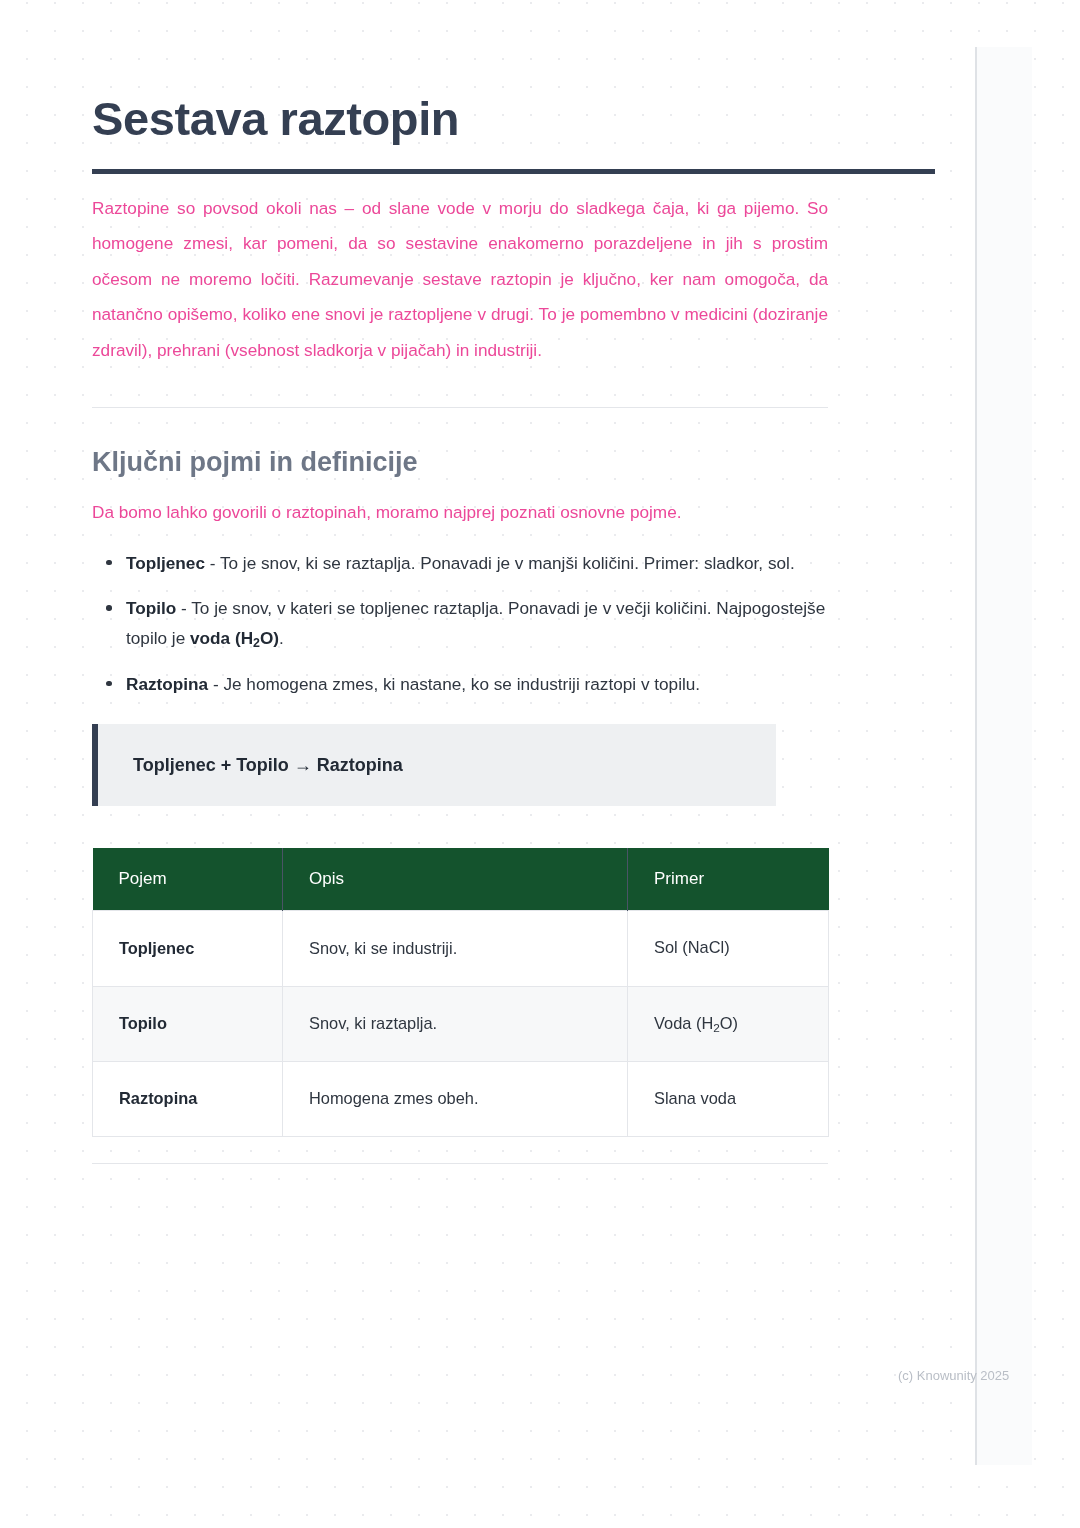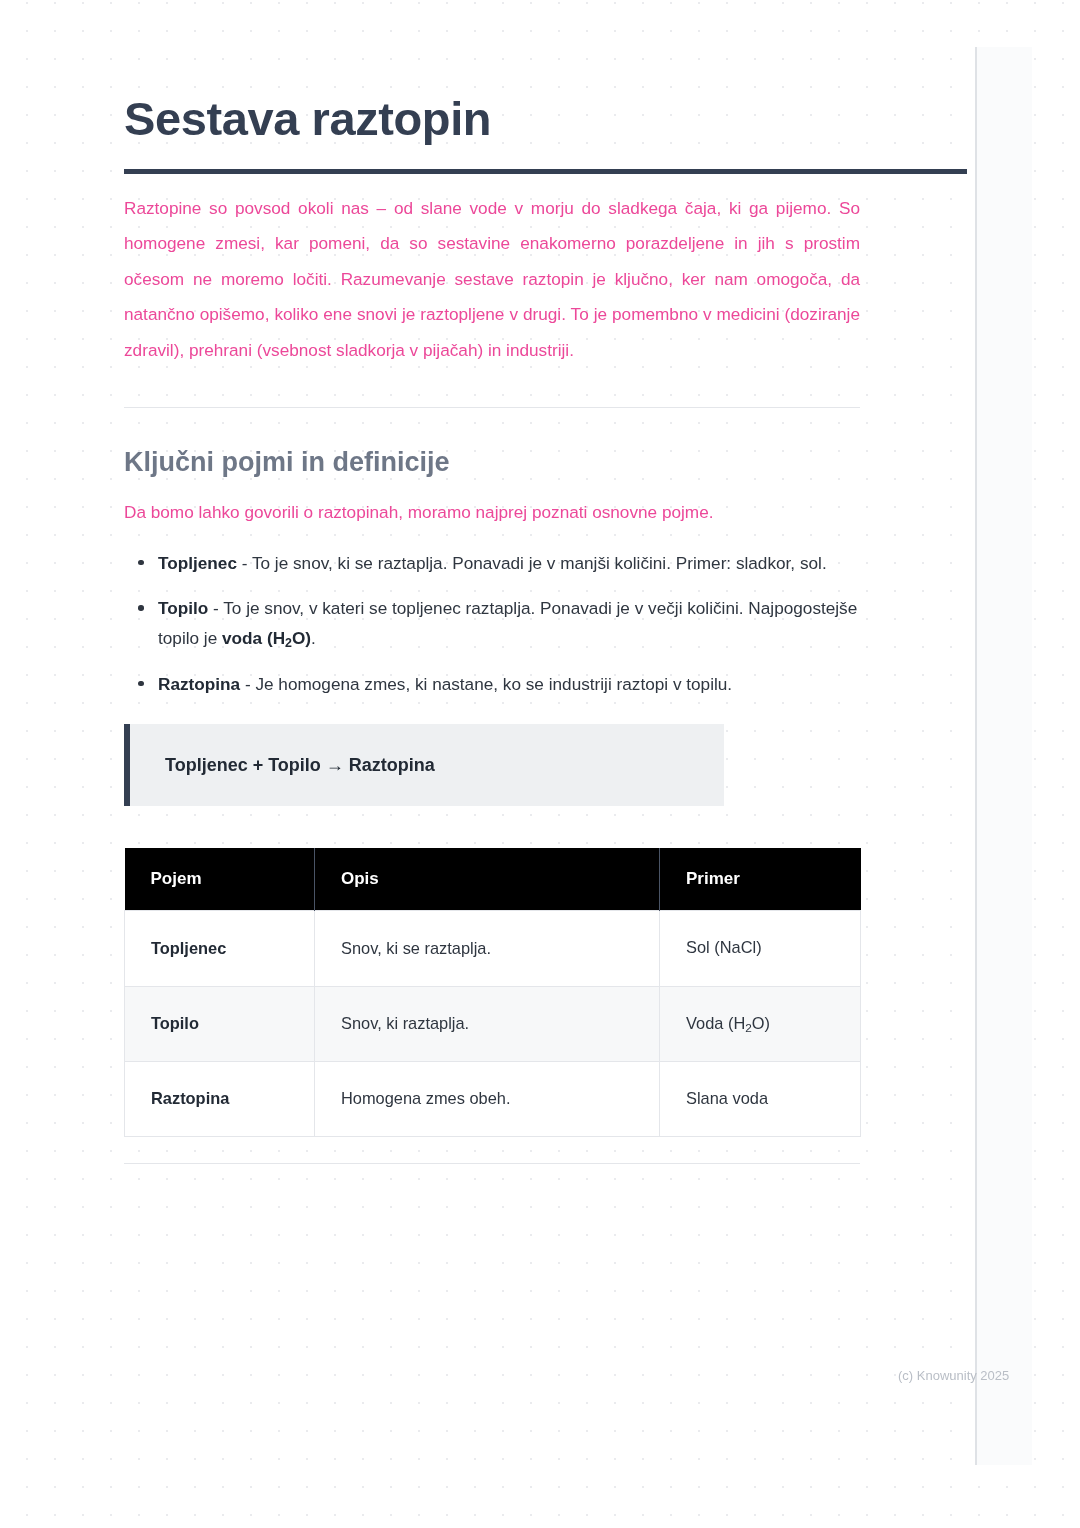--- a/index.html
+++ b/index.html
@@ -40,21 +40,20 @@
     z-index: 1;
   }
 
   
   .doc {
     position: absolute;
     left: 92px;
     top: 0;
     width: 736px;
     z-index: 2;
-    margin-left: 32px;
   }
 
   
   .doc-title {
     font-size: 47px;
     font-weight: 700;
     color: #343f52;
     letter-spacing: -0.4px;
     margin: 0;
     padding-top: 93px;
@@ -140,21 +139,21 @@
     font-size: 17.2px;
     font-weight: 700;
     color: #222a35;
     margin: 0;
     padding-top: 28px;
   }
 
   
   .callout {
     margin-top: 25px;
-    width: 600px;
+    width: 684px;
     min-height: 82px;
     background: #eef0f2;
     border-left: 6px solid #343f52;
     box-sizing: border-box;
     display: flex;
     align-items: center;
   }
   .callout-text {
     font-size: 18px;
     font-weight: 700;
@@ -164,24 +163,24 @@
   }
 
   
   .data-table {
     margin-top: 42px;
     width: 736px;
     border-collapse: collapse;
     table-layout: fixed;
   }
   .data-table th {
-    background: #000000;
+    background: #14532d;
     color: #ffffff;
     font-size: 17px;
-    font-weight: 700;
+    font-weight: 400;
     text-align: left;
     padding: 21px 0 21px 26px;
     border-right: 1px solid #4a5466;
     vertical-align: middle;
   }
   .data-table th:last-child { border-right: none; }
   .data-table td {
     font-size: 16.4px;
     color: #2f3640;
     padding: 25px 0 25px 26px;
@@ -269,21 +268,21 @@
     <thead>
       <tr>
         <th>Pojem</th>
         <th>Opis</th>
         <th>Primer</th>
       </tr>
     </thead>
     <tbody>
       <tr>
         <td>Topljenec</td>
-        <td>Snov, ki se raztaplja.</td>
+        <td>Snov, ki se industriji.</td>
         <td><span>Sol (NaCl)</span><sub></sub><span></span></td>
       </tr>
       <tr>
         <td>Topilo</td>
         <td>Snov, ki raztaplja.</td>
         <td><span>Voda (H</span><sub>2</sub><span>O)</span></td>
       </tr>
       <tr>
         <td>Raztopina</td>
         <td>Homogena zmes obeh.</td>

